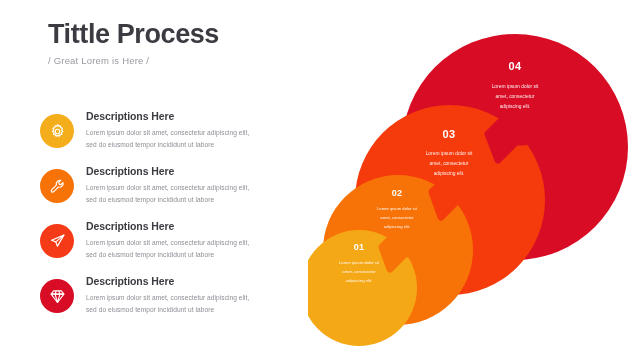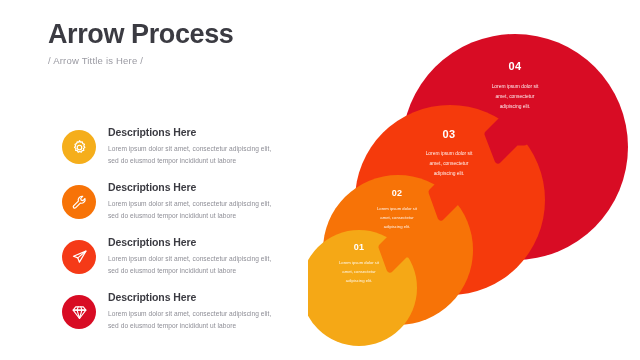--- a/index.html
+++ b/index.html
@@ -16,21 +16,21 @@
   .title {
     font-size:27px; font-weight:bold; color:#3b3b42;
     letter-spacing:-0.4px; line-height:1.05; white-space:nowrap;
   }
   .subtitle {
     margin-top:7px; font-size:9.5px; color:#9a9aa2;
     letter-spacing:0.2px; white-space:nowrap;
   }
 
   
-  .list { position:absolute; left:62px; top:110px; width:240px;margin-top:16px; }
+  .list { position:absolute; left:40px; top:110px; width:240px; }
   .list-item { position:relative; height:55px; }
   .badge {
     position:absolute; left:0; top:4px;
     width:34px; height:34px; border-radius:50%;
     display:flex; align-items:center; justify-content:center;
   }
   .badge svg { width:17px; height:17px; display:block; }
   .li-text { position:absolute; left:46px; top:0; width:195px; }
   .li-title {
     font-size:10.5px; font-weight:bold; color:#3b3b42;
@@ -50,22 +50,22 @@
   .step-num.small { font-size:9px; }
   .step-desc { font-size:4.9px; fill:#ffffff; opacity:0.92; }
   .step-desc.tiny { font-size:4.2px; }
 </style>
 </head>
 <body>
 
 <div id="stage">
 
   <div class="header">
-    <div class="title">Arrow Process</div>
-    <div class="subtitle">/ Arrow Tittle is Here /</div>
+    <div class="title">Tittle Process</div>
+    <div class="subtitle">/ Great Lorem is Here /</div>
   </div>
 
   <div class="list">
 
     <div class="list-item">
       <div class="badge" style="background:#F5AE1B">
         <span>
           <svg viewBox="0 0 24 24" fill="none" stroke="#ffffff" stroke-width="1.7" stroke-linecap="round" stroke-linejoin="round">
             <circle cx="12" cy="12" r="3.2"></circle>
             <path d="M12 2.4l1.5 2.1 2.5-.5.6 2.5 2.4 1-1 2.3 1.6 2-2 1.7.5 2.5-2.5.4-1.1 2.3-2.2-1.2-2.2 1.2-1.1-2.3-2.5-.4.5-2.5-2-1.7 1.6-2-1-2.3 2.4-1 .6-2.5 2.5.5z"></path>

